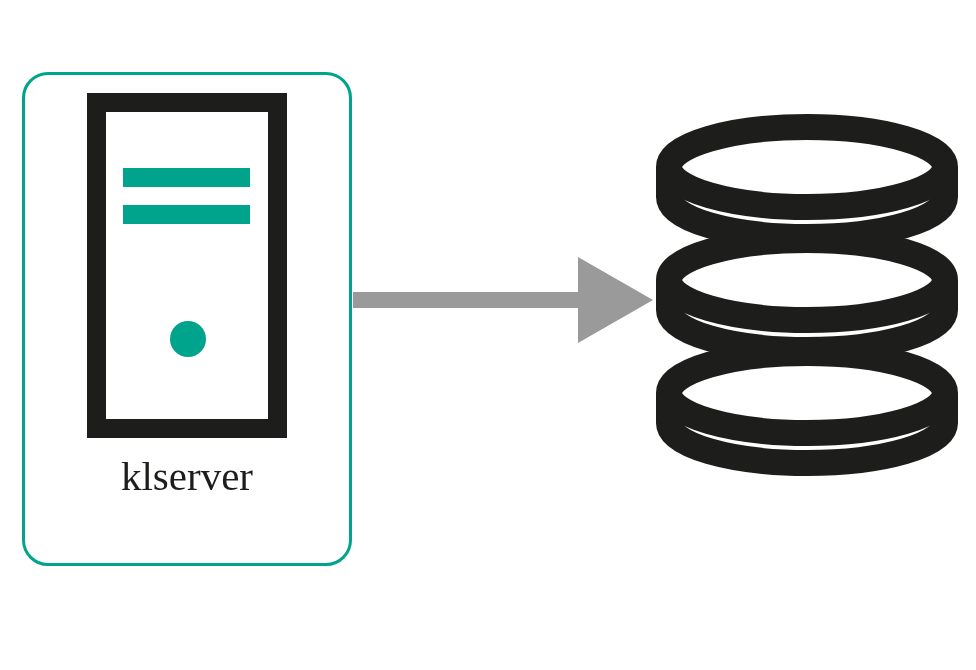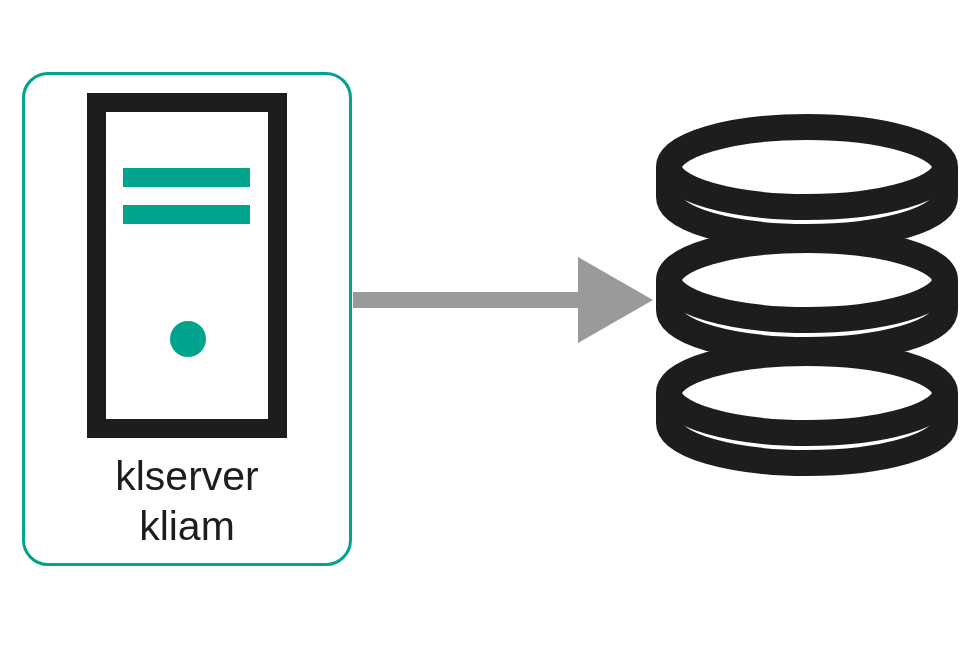--- a/index.html
+++ b/index.html
@@ -2,21 +2,21 @@
 <html><head>
 <meta charset="utf-8">
 <style>
   html, body { margin: 0; padding: 0; background: #ffffff; }
   .canvas {
     position: relative;
     width: 976px;
     height: 670px;
     background: #ffffff;
     overflow: hidden;
-    font-family: Liberation Sans, sans-serif;
+    font-family: Liberation Serif, serif;
   }
   .server-node {
     position: absolute;
     left: 22px;
     top: 72px;
     width: 330px;
     height: 494px;
     box-sizing: border-box;
     border: 3px solid #00a38b;
     border-radius: 26px;
@@ -65,21 +65,20 @@
 
     <svg class="server-icon" viewBox="0 0 200 345">
       <rect x="9.5" y="9.5" width="181" height="326" fill="#ffffff" stroke="#1d1d1b" stroke-width="19"></rect>
       <rect x="36" y="75" width="127" height="19" fill="#00a38b"></rect>
       <rect x="36" y="112" width="127" height="19" fill="#00a38b"></rect>
       <circle cx="101" cy="246" r="18" fill="#00a38b"></circle>
     </svg>
 
     <div class="node-label">
       <div>klserver</div>
-      <div>kliam</div>
     </div>
   </div>
 
   <svg class="arrow-svg" viewBox="0 0 302 90">
     <rect x="0" y="37" width="232" height="16" fill="#9a9a9a"></rect>
     <polygon points="225,2 300,45 225,88" fill="#9a9a9a"></polygon>
   </svg>
 
   <svg class="db-svg" viewBox="0 0 302 368">
 

